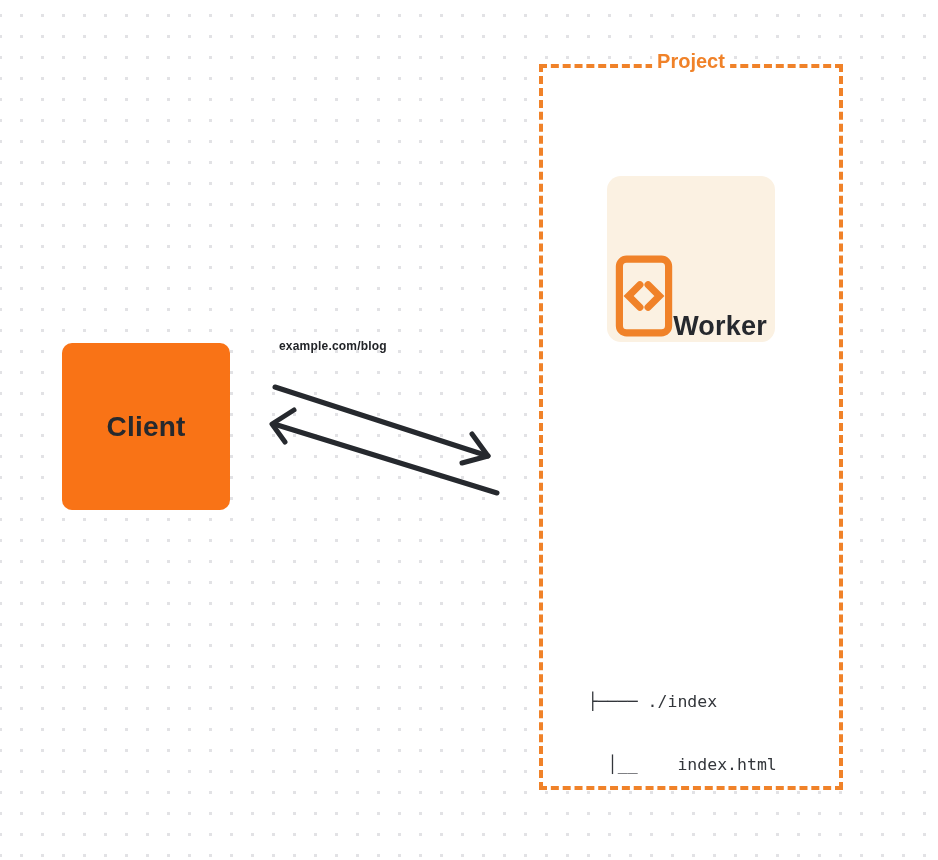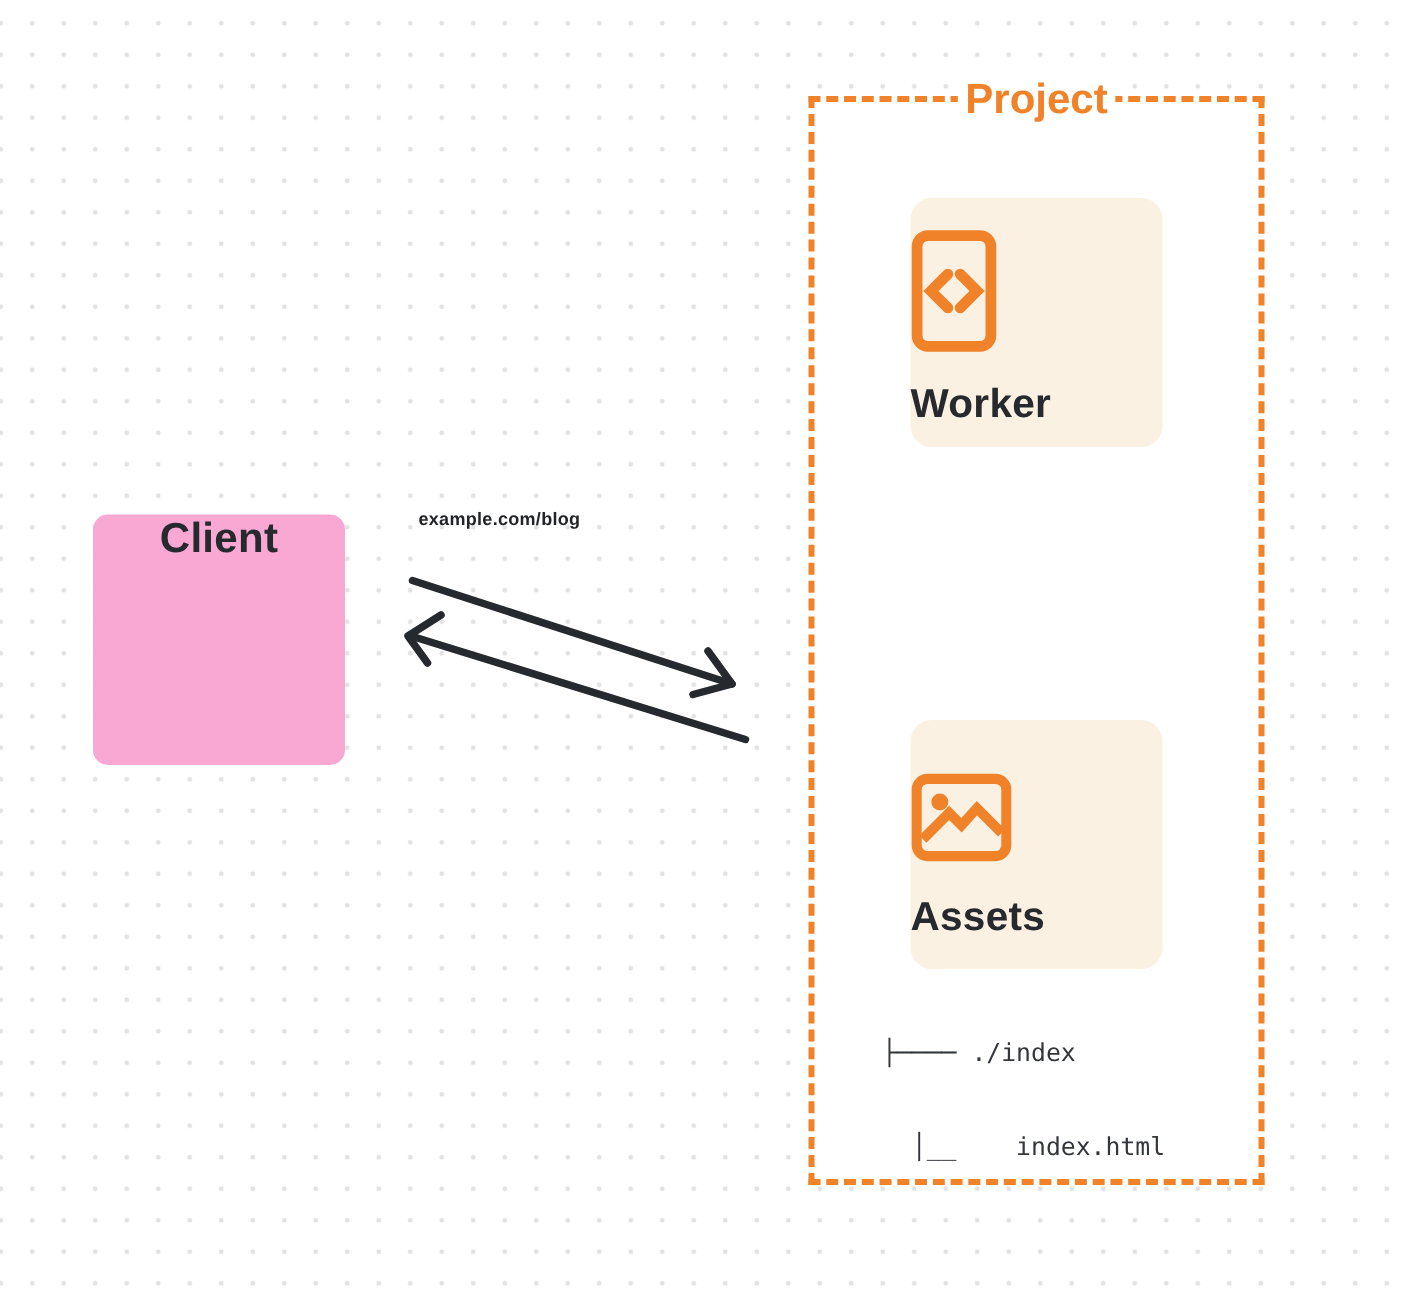--- a/index.html
+++ b/index.html
@@ -15,23 +15,23 @@
     background-position: 11px 5px;
     overflow: hidden;
     color: #26292e;
   }
 
   
   .client-box {
     position: absolute;
     left: 62px; top: 343px;
     width: 168px; height: 167px;
-    background: #f9a8d4;
+    background: #f97316;
     border-radius: 10px;
-    display: flex; align-items: flex-start; justify-content: center;
+    display: flex; align-items: center; justify-content: center;
   }
   .client-box .label {
     font-size: 28px; font-weight: 700; letter-spacing: 0.2px;
   }
 
   
   .request-label {
     position: absolute;
     left: 279px; top: 339px;
     font-size: 12px; font-weight: 700; letter-spacing: 0.2px;
@@ -52,34 +52,34 @@
     width: 304px; height: 726px;
     border: 4px dashed #f08229;
     background: #ffffff;
   }
   .project-label {
     position: absolute;
     left: 50%; top: -18px;
     transform: translateX(-50%);
     background: #ffffff;
     padding: 0 5px;
-    font-size: 28px; font-weight: 700;
+    font-size: 20px; font-weight: 700;
     color: #f08229;
     white-space: nowrap;
   }
 
   
   .node-card {
     position: absolute;
     left: 50%; transform: translateX(-50%);
     width: 168px; height: 166px;
     background: #fbf1e2;
     border-radius: 14px;
-    display: flex; flex-direction: column;
-    align-items: flex-start; justify-content: center;
+    display: flex; flex-direction: row;
+    align-items: flex-end; justify-content: center; margin-top: 44px;
   }
   .node-card.worker { top: 64px; }
   .node-card.assets { top: 412px; }
   .node-card .icon-wrap { display: flex; align-items: center; justify-content: center; }
   .node-card.worker .icon-wrap { height: 92px; margin-top: 2px; }
   .node-card.assets .icon-wrap { height: 74px; margin-top: 8px; }
   .node-card .label {
     font-size: 27px; font-weight: 700; letter-spacing: 0.2px;
     margin-top: 14px;
     color: #26292e;
@@ -127,29 +127,19 @@
         <rect x="4" y="4" width="48" height="72" rx="7" fill="none" stroke="#f08229" stroke-width="7"></rect>
         <g stroke="#f08229" stroke-width="7" fill="none" stroke-linecap="round" stroke-linejoin="miter">
           <polyline points="24,29 13,40 24,51"></polyline>
           <polyline points="32,29 43,40 32,51"></polyline>
         </g>
       </svg>
     </div>
     <div class="label">Worker</div>
   </div>
 
-  <div class="node-card assets">
-    <div class="icon-wrap">
-      <svg width="68" height="60" viewBox="0 0 66 58" xmlns="http://www.w3.org/2000/svg">
-        <rect x="4" y="4" width="58" height="50" rx="7" fill="none" stroke="#f08229" stroke-width="6.5"></rect>
-        <circle cx="19" cy="19" r="5.5" fill="#f08229"></circle>
-        <path d="M8 43 L25 26 L33 34 L43 23 L59 39" fill="none" stroke="#f08229" stroke-width="6.5" stroke-linejoin="miter" stroke-linecap="butt"></path>
-      </svg>
-    </div>
-    <div class="label">Assets</div>
-  </div>
 </div>
 
 <div class="file-tree">
   <div>├──── ./index</div>
   <div>  │__    index.html</div>
   
 </div>
 
 </body></html>

